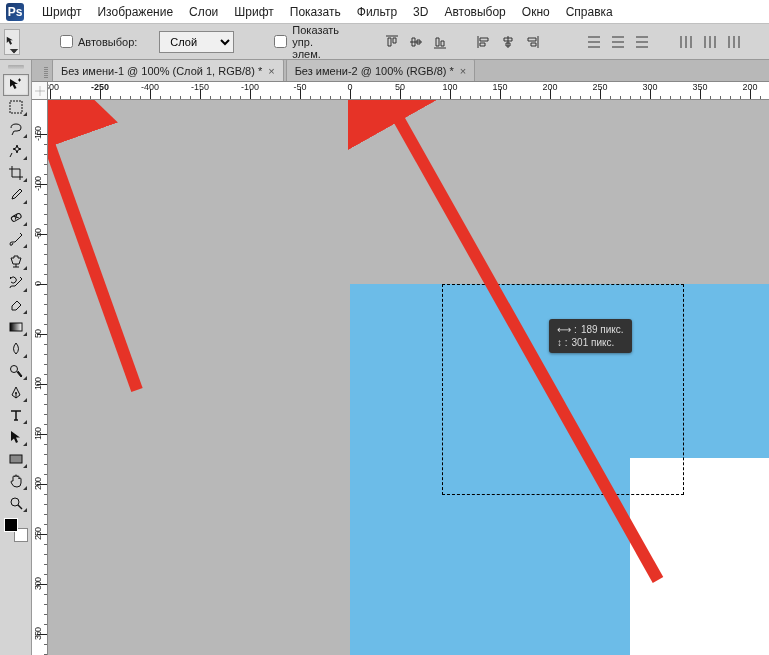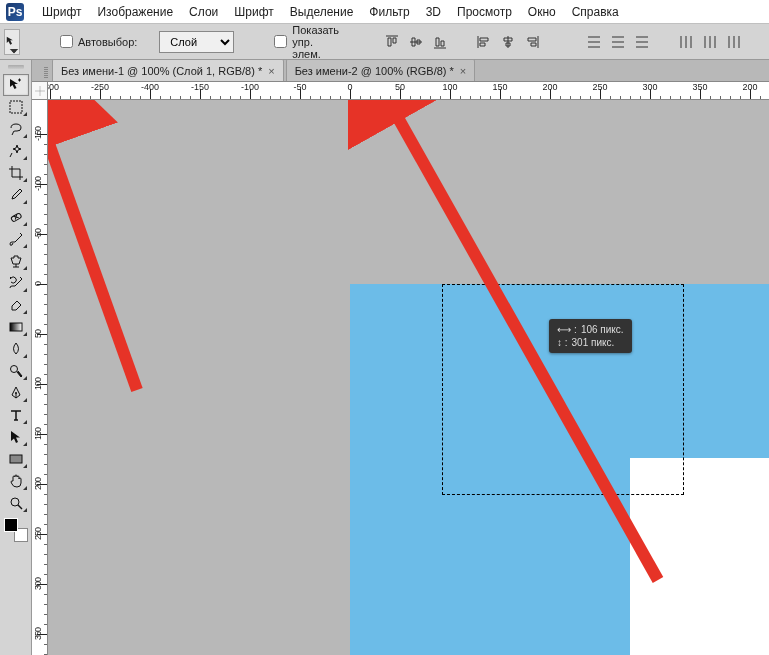--- a/index.html
+++ b/index.html
@@ -77,24 +77,24 @@
 <body>
 
 <div class="menubar">
   <div class="logo">
       <span>Ps</span>
     </div>
   <div class="menu-item"><span>Шрифт</span></div>
   <div class="menu-item"><span>Изображение</span></div>
   <div class="menu-item"><span>Слои</span></div>
   <div class="menu-item"><span>Шрифт</span></div>
-  <div class="menu-item"><span>Выделение</span></div>
+  <div class="menu-item"><span>Показать</span></div>
   <div class="menu-item"><span>Фильтр</span></div>
   <div class="menu-item"><span>3D</span></div>
-  <div class="menu-item"><span>Просмотр</span></div>
+  <div class="menu-item"><span>Автовыбор</span></div>
   <div class="menu-item"><span>Окно</span></div>
   <div class="menu-item"><span>Справка</span></div>
 </div>
 
 <div class="optionsbar">
   <div class="tool-ind">
     <svg viewBox="0 0 16 16">
         <path d="M2 2 L2 9 L4 7 L6 11 L8 10 L6 6 L9 6 Z" fill="#222"></path>
         <path d="M11 5 L14 8 M11 11 L14 8 M8 2 L11 5 M8 2 L5 5" stroke="#222" stroke-width="0" fill="none"></path>
       </svg>
@@ -336,21 +336,21 @@
     </div>
     <div class="ruler-h">
         <div class="ruler-h-inner" id="rhi">
           <div class="tick major" style="left: 2px;"></div>
           <div class="tick-label" style="left: 2px;">-300</div>
           <div class="tick minor" style="left: 12px;"></div>
           <div class="tick minor" style="left: 22px;"></div>
           <div class="tick minor" style="left: 32px;"></div>
           <div class="tick minor" style="left: 42px;"></div>
           <div class="tick major" style="left: 52px;"></div>
-          <div class="tick-label" style="left: 52px;">-250</div>
+          <div class="tick-label" style="left: 52px; font-weight: bold;">-250</div>
           <div class="tick minor" style="left: 62px;"></div>
           <div class="tick minor" style="left: 72px;"></div>
           <div class="tick minor" style="left: 82px;"></div>
           <div class="tick minor" style="left: 92px;"></div>
           <div class="tick major" style="left: 102px;"></div>
           <div class="tick-label" style="left: 102px;">-400</div>
           <div class="tick minor" style="left: 112px;"></div>
           <div class="tick minor" style="left: 122px;"></div>
           <div class="tick minor" style="left: 132px;"></div>
           <div class="tick minor" style="left: 142px;"></div>
@@ -494,21 +494,21 @@
         </div>
       </div>
 
     <div class="canvas-wrap">
       <div class="canvas" id="canvas" style="left: 302px; top: 184px; width: 419px; height: 437px; background: rgb(108, 188, 232);"></div>
       <div class="white-rect" id="wrect" style="left: 582px; top: 358px; width: 165px; height: 214px;"></div>
       <div class="selection" id="sel" style="left: 394px; top: 184px; width: 242px; height: 211px;"></div>
       <div class="tooltip" id="tooltip" style="left: 501px; top: 219px;">
         <div class="row">
             <span>⟷ :</span>
-            <span>106 пикс.</span>
+            <span>189 пикс.</span>
           </div>
         <div class="row">
             <span>↕ :</span>
             <span>301 пикс.</span>
           </div>
       </div>
 
       <svg class="arrow" style="left:-26px; top:-20px; width:420px; height:560px;">
         <defs>
             <marker id="ah1" markerWidth="12" markerHeight="12" refX="2" refY="6" orient="auto">

